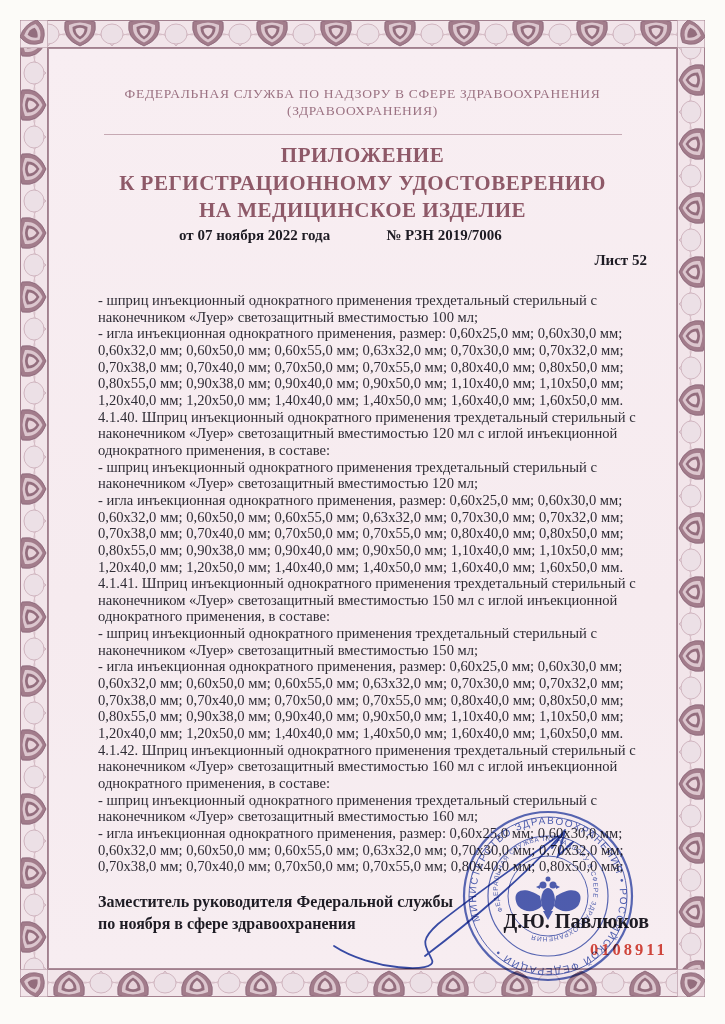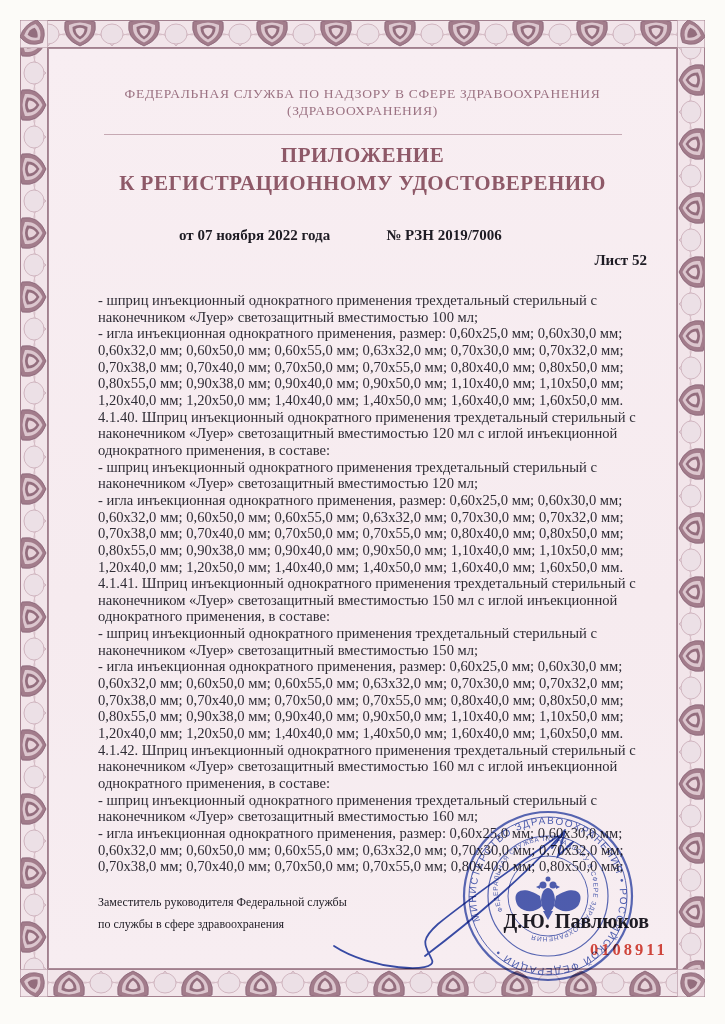--- a/index.html
+++ b/index.html
@@ -37,21 +37,21 @@
     position:absolute;right:29px;top:203px;
     font-weight:bold;color:#1e1c24;font-size:15px;
   }
   .bodytext{
     position:absolute;left:49px;top:243px;width:547px;
     color:#2f2d36;font-size:14.6px;line-height:16.65px;
   }
   .bodytext p{margin:0;}
   .sig{
     position:absolute;left:49px;top:842px;width:420px;
-    font-weight:normal;color:#1e1c24;font-size:12px;line-height:22px;
+    font-weight:bold;color:#1e1c24;font-size:16px;line-height:22px;
   }
   .sig-name{
     position:absolute;right:27px;top:861px;
     font-weight:bold;color:#1e1c24;font-size:20px;
   }
   .serial{
     position:absolute;left:541px;top:891px;
     color:#cf453c;font-size:16.5px;letter-spacing:3px;
     font-family:"Liberation Serif", serif;font-weight:bold;
   }
@@ -197,20 +197,21 @@
   <div class="header">
     <div>ФЕДЕРАЛЬНАЯ СЛУЖБА ПО НАДЗОРУ В СФЕРЕ ЗДРАВООХРАНЕНИЯ</div>
     <div>(ЗДРАВООХРАНЕНИЯ)</div>
   </div>
 
   <div class="rule"></div>
 
   <div class="title">
     <div>ПРИЛОЖЕНИЕ</div>
     <div>К РЕГИСТРАЦИОННОМУ УДОСТОВЕРЕНИЮ</div>
+    <div>НА МЕДИЦИНСКОЕ ИЗДЕЛИЕ</div>
   </div>
 
   <div class="meta">
     <span>от 07 ноября 2022 года</span>
     <span>№  РЗН 2019/7006</span>
   </div>
 
   <div class="sheet">Лист 52</div>
 
   <div class="bodytext">
@@ -222,21 +223,21 @@
       <p>4.1.41. Шприц инъекционный однократного применения трехдетальный стерильный с наконечником «Луер» светозащитный вместимостью 150 мл с иглой инъекционной однократного применения, в составе:</p>
       <p>- шприц инъекционный однократного применения трехдетальный стерильный с наконечником «Луер» светозащитный вместимостью 150 мл;</p>
       <p>- игла инъекционная однократного применения, размер: 0,60х25,0 мм; 0,60х30,0 мм; 0,60х32,0 мм; 0,60х50,0 мм; 0,60х55,0 мм; 0,63х32,0 мм; 0,70х30,0 мм; 0,70х32,0 мм; 0,70х38,0 мм; 0,70х40,0 мм; 0,70х50,0 мм; 0,70х55,0 мм; 0,80х40,0 мм; 0,80х50,0 мм; 0,80х55,0 мм; 0,90х38,0 мм; 0,90х40,0 мм; 0,90х50,0 мм; 1,10х40,0 мм; 1,10х50,0 мм; 1,20х40,0 мм; 1,20х50,0 мм; 1,40х40,0 мм; 1,40х50,0 мм; 1,60х40,0 мм; 1,60х50,0 мм.</p>
       <p>4.1.42. Шприц инъекционный однократного применения трехдетальный стерильный с наконечником «Луер» светозащитный вместимостью 160 мл с иглой инъекционной однократного применения, в составе:</p>
       <p>- шприц инъекционный однократного применения трехдетальный стерильный с наконечником «Луер» светозащитный вместимостью 160 мл;</p>
       <p>- игла инъекционная однократного применения, размер: 0,60х25,0 мм; 0,60х30,0 мм; 0,60х32,0 мм; 0,60х50,0 мм; 0,60х55,0 мм; 0,63х32,0 мм; 0,70х30,0 мм; 0,70х32,0 мм; 0,70х38,0 мм; 0,70х40,0 мм; 0,70х50,0 мм; 0,70х55,0 мм; 0,80х40,0 мм; 0,80х50,0 мм;</p>
     </div>
 
   <div class="sig">
     <div>Заместитель руководителя Федеральной службы</div>
-    <div>по службы в сфере здравоохранения</div>
+    <div>по ноября в сфере здравоохранения</div>
   </div>
   <div class="sig-name">Д.Ю. Павлюков</div>
 
   <div class="serial" style="color: rgb(207, 69, 60);">0108911</div>
 </div>
 
 <div class="stamp">
   <svg width="180" height="180" viewBox="0 0 180 180" xmlns="http://www.w3.org/2000/svg">
     <defs>
       <path id="ringO" d="M22.3,114.6 A72,72 0 1 1 157.7,65.4 A72,72 0 0 1 22.3,114.6"></path>

